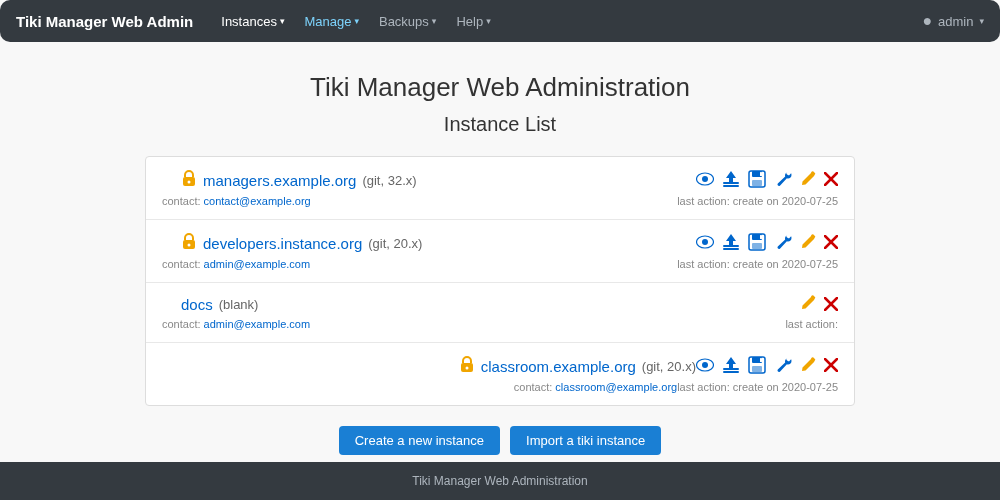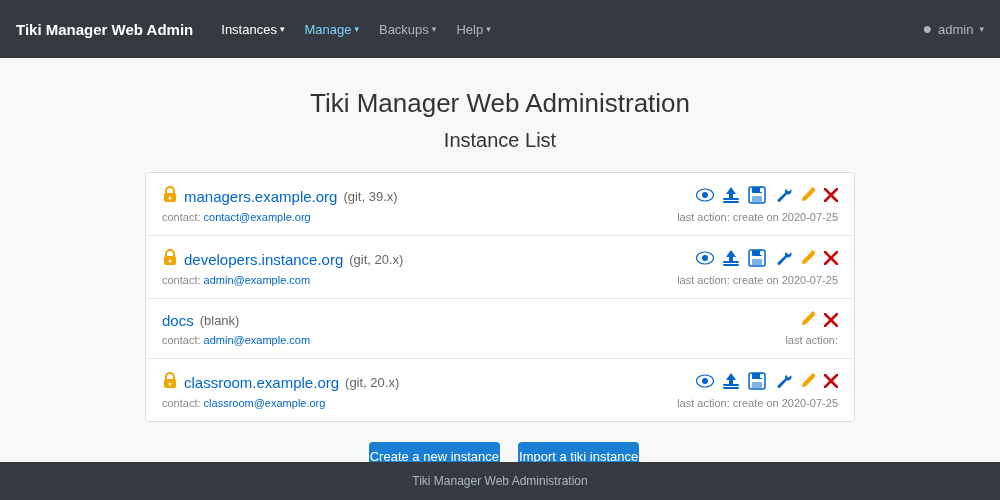--- a/index.html
+++ b/index.html
@@ -5,22 +5,23 @@
     * { box-sizing: border-box; margin: 0; padding: 0; }
     body { font-family: Arial, sans-serif; background: #f8f8f8; color: #333; min-height: 500px; }
 
     
     .navbar {
       background: #343a40;
       color: #fff;
       display: flex;
       align-items: center;
       padding: 12px 16px;
-      height: 58px;
+      height: 42px;
       gap: 0;
+      border-radius: 10px;
     }
     .navbar-brand {
       font-size: 15px;
       font-weight: bold;
       color: #fff;
       margin-right: 18px;
       white-space: nowrap;
     }
     .nav-menu {
       display: flex;
@@ -80,32 +81,33 @@
       background: #fff;
       margin-bottom: 20px;
     }
     .instance-row {
       border-bottom: 1px solid #e8e8e8;
       padding: 12px 16px;
       display: flex;
       flex-direction: column;
       gap: 4px;
     }
-    .instance-row:last-child { border-bottom: none; }
+    .instance-row:last-child { border-bottom: none; align-items: flex-end; }
 
     .instance-row-top {
       display: flex;
       align-items: center;
       justify-content: space-between;
     }
     .instance-left {
       display: flex;
       align-items: center;
       gap: 6px;
       font-size: 14px;
+      margin-left: 19px;
     }
     .lock-icon { font-size: 16px; color: #f0a500; }
     .instance-link {
       color: #0066cc;
       font-size: 15px;
       font-weight: 500;
       text-decoration: none;
       cursor: pointer;
     }
     .instance-meta {
@@ -138,28 +140,27 @@
     }
 
     
     .action-buttons {
       display: flex;
       justify-content: center;
       gap: 10px;
       margin-bottom: 20px;
     }
     .btn {
-      padding: 7px 1px;
+      padding: 7px 16px;
       border: none;
       border-radius: 4px;
       font-size: 13px;
       cursor: pointer;
       color: #fff;
       background: #0066cc;
-      margin-left: 8px;
     }
     .btn-primary { background: #1a7fd4; }
 
     
     .footer {
       background: #343a40;
       color: #adb5bd;
       text-align: center;
       font-size: 12px;
       padding: 12px;
@@ -206,21 +207,21 @@
 
   <div class="instance-row">
         <div class="instance-row-top">
           <div class="instance-left">
             <span class="lock-icon"><svg width="16" height="18" viewBox="0 0 16 18" fill="#f0a500">
                 <rect x="2" y="8" width="12" height="9" rx="2" fill="#f0a500"></rect>
                 <path d="M4 8V6a4 4 0 0 1 8 0v2" stroke="#f0a500" stroke-width="2" fill="none"></path>
                 <circle cx="8" cy="13" r="1.5" fill="#fff"></circle>
               </svg></span>
             <span class="instance-link">managers.example.org</span>
-            <span class="instance-meta">(git, 39.x)</span>
+            <span class="instance-meta">(git, 32.x)</span>
           </div>
           <div class="instance-actions">
             <span class="action-icon icon-eye" title="View"><svg width="18" height="14" viewBox="0 0 18 14" fill="#0066cc">
                 <ellipse cx="9" cy="7" rx="8.5" ry="6" stroke="#0066cc" stroke-width="1.2" fill="none"></ellipse>
                 <circle cx="9" cy="7" r="3" fill="#0066cc"></circle>
               </svg></span>
             <span class="action-icon icon-upload" title="Update"><svg width="18" height="18" viewBox="0 0 18 18" fill="#0066cc">
                 <rect x="1" y="12" width="16" height="2" rx="1" fill="#0066cc"></rect>
                 <rect x="1" y="15" width="16" height="2" rx="1" fill="#0066cc"></rect>
                 <polygon points="9,1 14,8 11,8 11,12 7,12 7,8 4,8" fill="#0066cc"></polygon>

